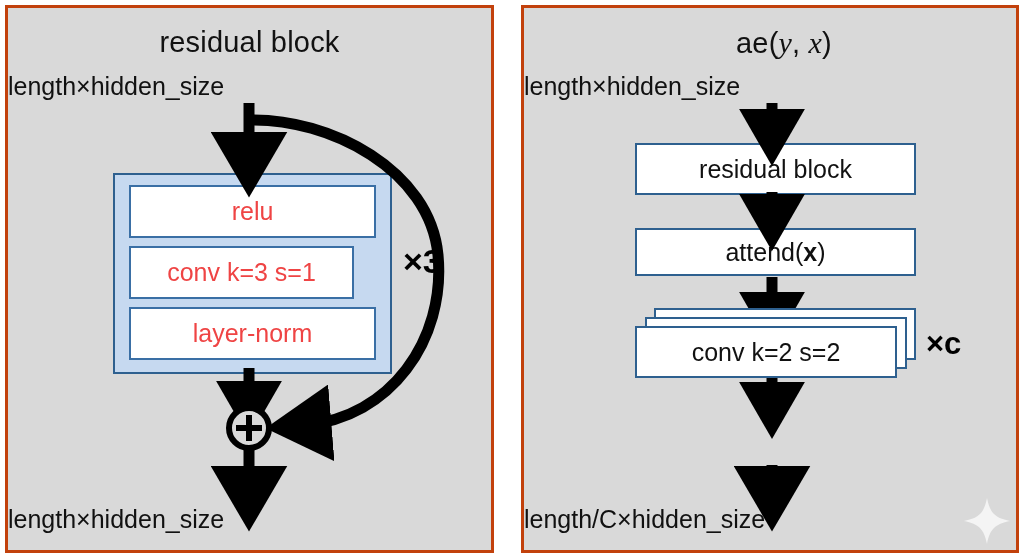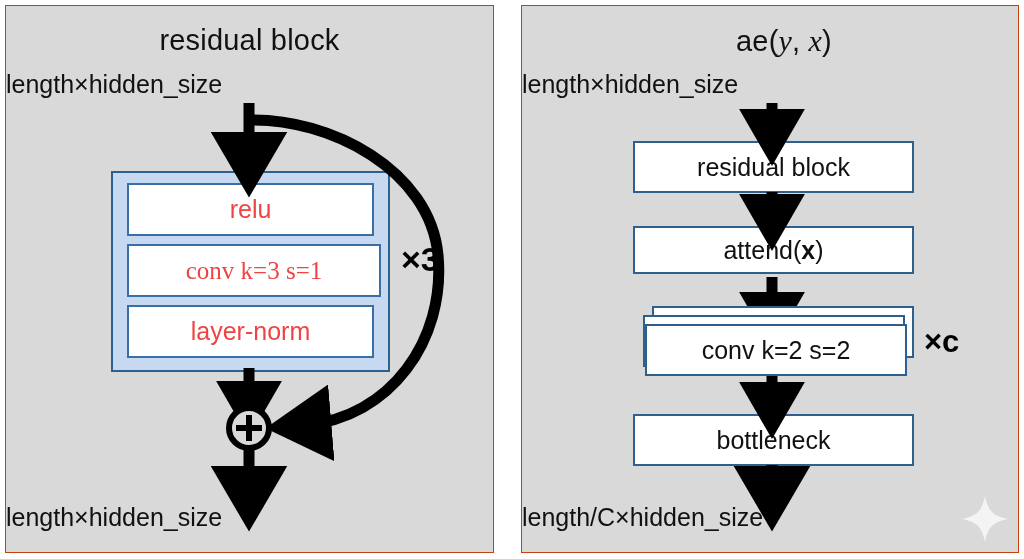--- a/index.html
+++ b/index.html
@@ -17,21 +17,21 @@
   .canvas {
     position: absolute;
     left: 0; top: 0;
     width: 1024px;
     height: 559px;
     background: #ffffff;
   }
   .panel {
     position: absolute;
     background: #d9d9d9;
-    border: 1px solid #c2410c;
+    border: 3px solid #c2410c;
     box-sizing: border-box;
   }
   #panel-left  { left: 5px;   top: 5px; width: 489px; height: 548px; }
   #panel-right { left: 521px; top: 5px; width: 498px; height: 548px; }
 
   .panel-title {
     position: absolute;
     width: 100%;
     text-align: center;
     font-size: 29px;
@@ -122,21 +122,21 @@
   <div class="panel" id="panel-left">
 
     <div class="panel-title" style="top:18px;">residual block</div>
 
     <div class="io-label" style="top:64px;">length×hidden_size</div>
 
     <div class="outer-blue" style="left:105px; top:165px; width:279px; height:201px;"></div>
 
     <div class="inner-node" style="left:121px; top:177px; width:247px; height:53px;">relu</div>
 
-    <div class="inner-node" style="left:121px; top:238px; width:254px; height:53px;font-family:Liberation Serif, serif;">conv k=3 s=1</div>
+    <div class="inner-node" style="left:121px; top:238px; width:225px; height:53px;">conv k=3 s=1</div>
 
     <div class="inner-node" style="left:121px; top:299px; width:247px; height:53px;">layer-norm</div>
 
     <div class="mult-label" style="left:395px; top:234px;">×3</div>
 
     <div class="io-label" style="top:497px;">length×hidden_size</div>
   </div>
 
   <div class="panel" id="panel-right">
 
@@ -149,25 +149,24 @@
     <div class="node" style="left:111px; top:135px; width:281px; height:52px;">residual block</div>
 
     <div class="node" style="left:111px; top:220px; width:281px; height:48px;">
       <span>attend(</span>
         <span class="mathb">x</span>
         <span>)</span>
     </div>
 
     <div class="node" style="left:130px; top:300px; width:262px; height:52px; z-index:1;"></div>
     <div class="node" style="left:121px; top:309px; width:262px; height:52px; z-index:2;"></div>
-    <div class="node" style="left:111px; top:318px; width:262px; height:52px; z-index:3;margin-left:12px;">conv k=2 s=2</div>
+    <div class="node" style="left:111px; top:318px; width:262px; height:52px; z-index:3;">conv k=2 s=2</div>
 
     <div class="mult-label small" style="left:402px; top:318px; z-index:4;">×c</div>
 
-    <div class="node" style="left:111px; top:408px; width:281px; height:52px;">bottleneck</div>
 
     <div class="io-label" style="top:497px;">length/C×hidden_size</div>
 
     <div class="sparkle" style="left:437px; top:487px;">
       <svg width="52" height="52" viewBox="0 0 52 52">
         <path d="M26 3 C29 18 34 23 49 26 C34 29 29 34 26 49 C23 34 18 29 3 26 C18 23 23 18 26 3 Z" fill="#f4f4f4"></path>
       </svg>
     </div>
   </div>
 

